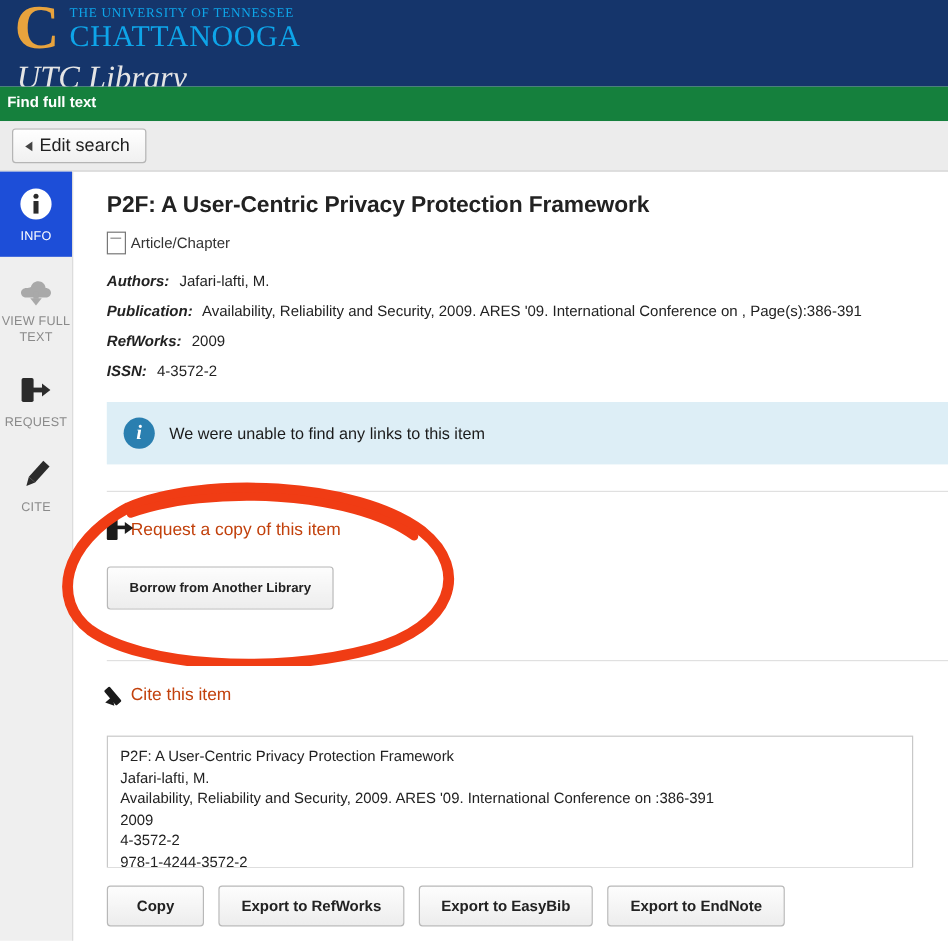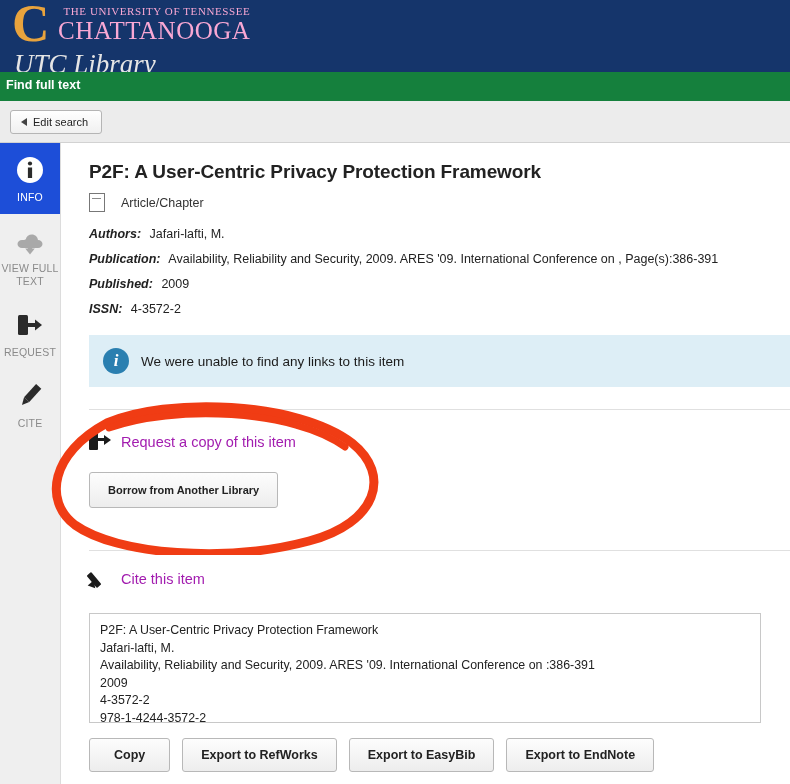--- a/index.html
+++ b/index.html
@@ -41,24 +41,23 @@
     left: 0; top: 0;
     width: 40px;
     height: 44px;
     color: #e8a33d;
     font-size: 52px;
     line-height: 40px;
     font-family: "Liberation Serif", serif;
     font-weight: bold;
   }
   .logo-text {
-    color: #f9a8d4;
+    color: #0ea5e9;
     line-height: 1;
     padding-top: 2px;
-    text-align: right;
   }
   .logo-text .u-t {
     font-family: "Liberation Serif", serif;
     font-size: 11px;
     letter-spacing: .6px;
     display: block;
     margin-bottom: 1px;
   }
   .logo-text .chatt {
     font-family: "Liberation Serif", serif;
@@ -91,21 +90,21 @@
   .toolbar {
     background: #ececec;
     border-bottom: 1px solid #d2d2d2;
     height: 41px;
     display: flex;
     align-items: center;
     padding-left: 10px;
   }
   .btn {
     font-family: "Liberation Sans", sans-serif;
-    font-size: 11px;
+    font-size: 15px;
     color: #222;
     background: linear-gradient(#ffffff, #f0f0f0);
     border: 1px solid #b5b5b5;
     border-radius: 3px;
     padding: 5px 12px;
     cursor: pointer;
   }
   .btn-edit-search {
     display: flex;
     align-items: center;
@@ -166,21 +165,21 @@
   h1.title {
     font-size: 19px;
     font-weight: bold;
     color: #222;
     margin: 18px 0 10px 0;
     letter-spacing: -.1px;
   }
   .type-row {
     display: flex;
     align-items: center;
-    gap: 16px;
+    gap: 4px;
     color: #333;
     font-size: 12.5px;
     margin-bottom: 14px;
   }
   .doc-icon {
     width: 14px;
     height: 17px;
     border: 1px solid #777;
     background: #fff;
     position: relative;
@@ -240,23 +239,22 @@
     margin: 22px 0 0 0;
   }
 
   
   .section {
     padding: 22px 0 20px 0;
   }
   .section-head {
     display: flex;
     align-items: center;
-    gap: 12px;
     font-size: 14.5px;
-    color: #a21caf;
+    color: #c2410c;
     margin-bottom: 20px;
   }
   .arrow-box-icon {
     width: 20px;
     height: 20px;
     position: relative;
     flex: 0 0 auto;
   }
   .arrow-box-icon .bx {
     position: absolute;
@@ -445,21 +443,21 @@
 
     <div class="meta-row">
       <span class="lbl">Authors:</span>
       <span class="val">Jafari-lafti, M.</span>
     </div>
     <div class="meta-row">
       <span class="lbl">Publication:</span>
       <span class="val">Availability, Reliability and Security, 2009. ARES '09. International Conference on , Page(s):386-391</span>
     </div>
     <div class="meta-row">
-      <span class="lbl">Published:</span>
+      <span class="lbl">RefWorks:</span>
       <span class="val">2009</span>
     </div>
     <div class="meta-row">
       <span class="lbl">ISSN:</span>
       <span class="val">4-3572-2</span>
     </div>
 
     <div class="alert">
       <span class="alert-icon">i</span>
       <span>We were unable to find any links to this item</span>

